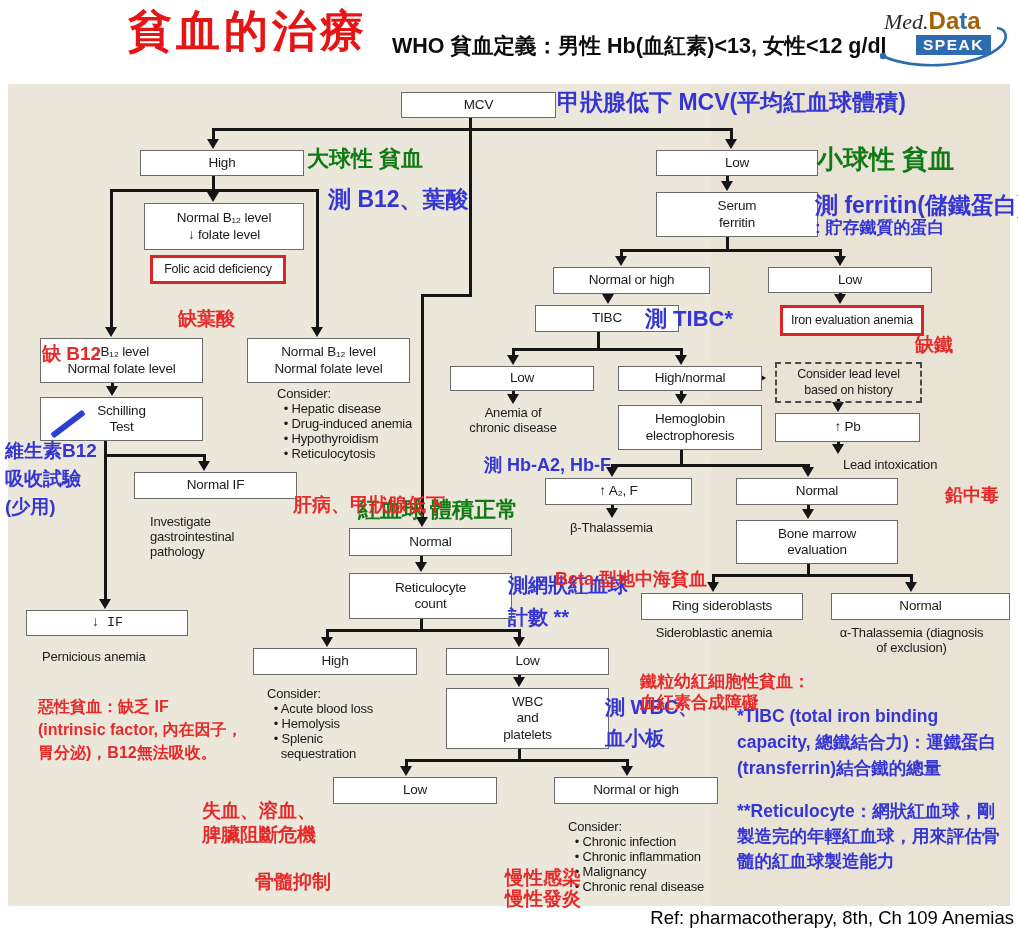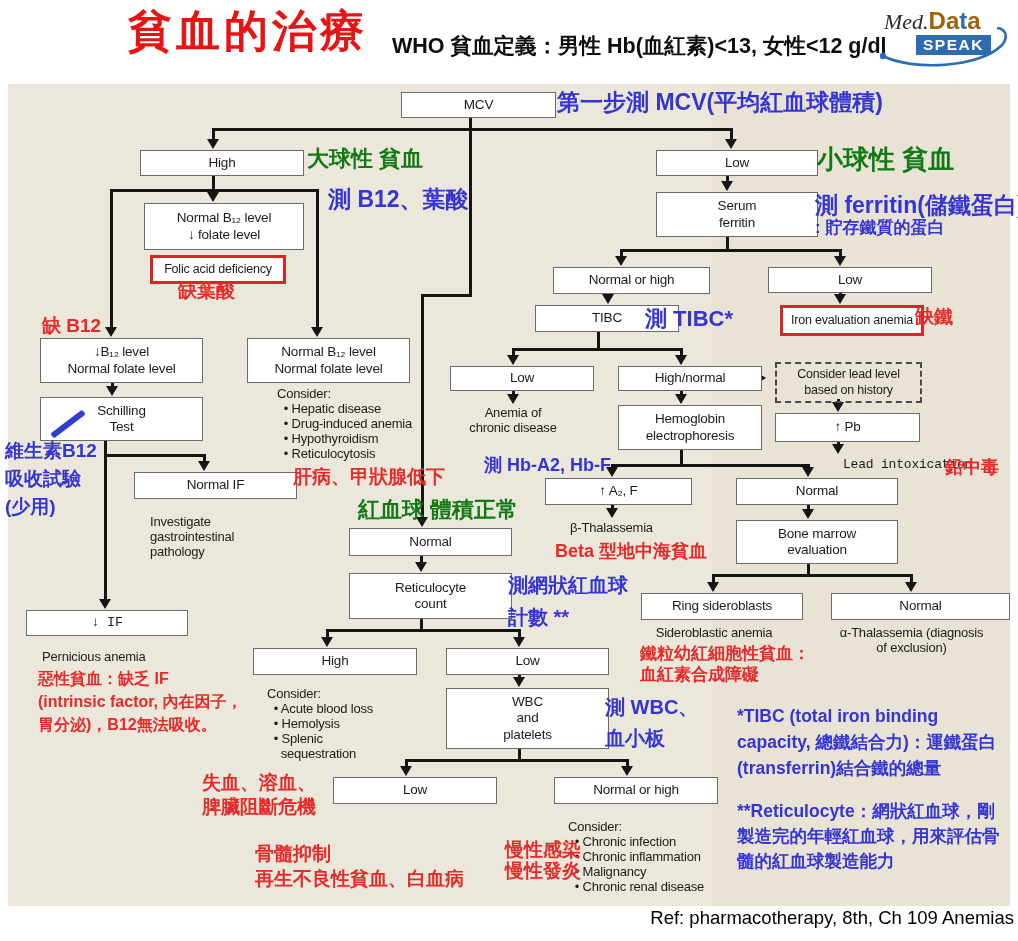--- a/index.html
+++ b/index.html
@@ -14,21 +14,21 @@
   .ar{position:absolute;width:0;height:0;border-top:6px solid transparent;border-bottom:6px solid transparent;border-left:10px solid #151515;}
   .box{position:absolute;background:#fff;border:1px solid #6b6b6b;display:flex;align-items:center;justify-content:center;
        text-align:center;font-size:13.5px;line-height:1.22;color:#1b1b1b;white-space:pre-line;letter-spacing:-0.2px;margin-left:8px;}
   .box.red{border:3px solid #d92525;font-size:12.5px;}
   .box.dashed{background:transparent;border:2px dashed #4a4a4a;font-size:12.5px;}
   .ft{position:absolute;font-size:13px;line-height:1.16;color:#1b1b1b;white-space:pre;letter-spacing:-0.2px;}
   .ft.c{text-align:center;white-space:pre-line;}
   .lab{position:absolute;font-weight:bold;white-space:pre;}
   .bl{color:#3535d3;}
   .gl{color:#117a15;}
-  .rl{color:#e62a2a;}
+  .rl{color:#e62a2a;margin-top:28px;}
   .slash{position:absolute;left:48px;top:421px;width:40px;height:6px;background:#2c3fd0;transform:rotate(-37deg);border-radius:2px;}
   .logo{position:absolute;left:874px;top:5px;width:140px;height:66px;}
   .logo-line1{position:absolute;left:10px;top:2px;white-space:nowrap;}
   .logo-med{font-family:"Liberation Serif",serif;font-style:italic;font-size:22px;color:#2b2b2b;}
   .logo-data{font-weight:bold;font-size:24px;color:#a16207;}
   .logo-data-t{font-weight:bold;font-size:24px;color:#2e6cb2;}
   .logo-speak{position:absolute;left:42px;top:30px;background:#2e6cb2;color:#fff;font-weight:bold;font-size:15.5px;padding:1px 7px;letter-spacing:1.5px;}
   .logo-svg{position:absolute;left:0;top:0;}
 </style>
 </head>
@@ -174,21 +174,21 @@
 electrophoresis</div>
     <div class="box" style="left: 537px; top: 478px; width: 145px; height: 25px;">↑ A₂, F</div>
     <div class="box" style="left: 728px; top: 478px; width: 160px; height: 25px;">Normal</div>
     <div class="box" style="left: 728px; top: 520px; width: 160px; height: 42px;">Bone marrow
 evaluation</div>
     <div class="box" style="left: 633px; top: 593px; width: 160px; height: 25px;">Ring sideroblasts</div>
     <div class="box" style="left: 823px; top: 593px; width: 177px; height: 25px;">Normal</div>
     <div class="slash"></div>
     <div class="ft c" style="left: 443px; top: 405px; width: 140px;">Anemia of
 chronic disease</div>
-    <div class="ft" style="left: 843px; top: 457px; font-family: Liberation Mono, monospace;">Lead intoxication</div>
+    <div class="ft" style="left: 843px; top: 457px;">Lead intoxication</div>
     <div class="ft" style="left: 570px; top: 520px;">β-Thalassemia</div>
     <div class="ft c" style="left: 649px; top: 625px; width: 130px;">Sideroblastic anemia</div>
     <div class="ft c" style="left: 820px; top: 625px; width: 183px;">α-Thalassemia (diagnosis
 of exclusion)</div>
     <div class="ft" style="left: 150px; top: 514px;">Investigate
 gastrointestinal
 pathology</div>
     <div class="ft" style="left: 42px; top: 649px;">Pernicious anemia</div>
     <div class="ft" style="left: 277px; top: 386px;">Consider:
   • Hepatic disease
@@ -198,21 +198,21 @@
     <div class="ft" style="left: 267px; top: 686px;">Consider:
   • Acute blood loss
   • Hemolysis
   • Splenic
     sequestration</div>
     <div class="ft" style="left: 568px; top: 819px;">Consider:
   • Chronic infection
   • Chronic inflammation
   • Malignancy
   • Chronic renal disease</div>
-    <div class="lab bl" style="left: 557px; top: 87px; font-size: 23px; line-height: 30px;">第一步測 MCV(平均紅血球體積)</div>
+    <div class="lab bl" style="left: 557px; top: 87px; font-size: 23px; line-height: 30px;">甲狀腺低下 MCV(平均紅血球體積)</div>
     <div class="lab bl" style="left: 328px; top: 184px; font-size: 23px; line-height: 30px;">測 B12、葉酸</div>
     <div class="lab bl" style="left: 815px; top: 190px; font-size: 23px; line-height: 30px;">測 ferritin(儲鐵蛋白)</div>
     <div class="lab bl" style="left: 815px; top: 217px; font-size: 17px; line-height: 22px;">: 貯存鐵質的蛋白</div>
     <div class="lab bl" style="left: 645px; top: 305px; font-size: 22px; line-height: 28px;">測 TIBC*</div>
     <div class="lab bl" style="left: 484px; top: 454px; font-size: 18px; line-height: 22px;">測 Hb-A2, Hb-F</div>
     <div class="lab bl" style="left: 508px; top: 569px; font-size: 20px; line-height: 32px;">測網狀紅血球
 計數 **</div>
     <div class="lab bl" style="left: 605px; top: 692px; font-size: 20px; line-height: 31px;">測 WBC、
 血小板</div>
     <div class="lab bl" style="left: 5px; top: 437px; font-size: 19px; line-height: 28px;">維生素B12
@@ -234,16 +234,15 @@
 (intrinsic factor, 內在因子，
 胃分泌)，B12無法吸收。</div>
     <div class="lab rl" style="left: 915px; top: 305px; font-size: 19px; line-height: 24px;">缺鐵</div>
     <div class="lab rl" style="left: 945px; top: 455px; font-size: 18px; line-height: 24px;">鉛中毒</div>
     <div class="lab rl" style="left: 555px; top: 539px; font-size: 18px; line-height: 24px;">Beta 型地中海貧血</div>
     <div class="lab rl" style="left: 640px; top: 643px; font-size: 17px; line-height: 21px;">鐵粒幼紅細胞性貧血：
 血紅素合成障礙</div>
     <div class="lab rl" style="left: 202px; top: 771px; font-size: 19px; line-height: 24px;">失血、溶血、
 脾臟阻斷危機</div>
     <div class="lab rl" style="left: 255px; top: 842px; font-size: 19px; line-height: 24px;">骨髓抑制</div>
-    <div class="lab rl" style="left: 255px; top: 867px; font-size: 19px; line-height: 24px;">再生不良性貧血、白血病</div>
     <div class="lab rl" style="left: 505px; top: 838px; font-size: 19px; line-height: 24px;">慢性感染</div>
     <div class="lab rl" style="left: 505px; top: 859px; font-size: 19px; line-height: 24px;">慢性發炎</div>
   </div>
 
 </body></html>

